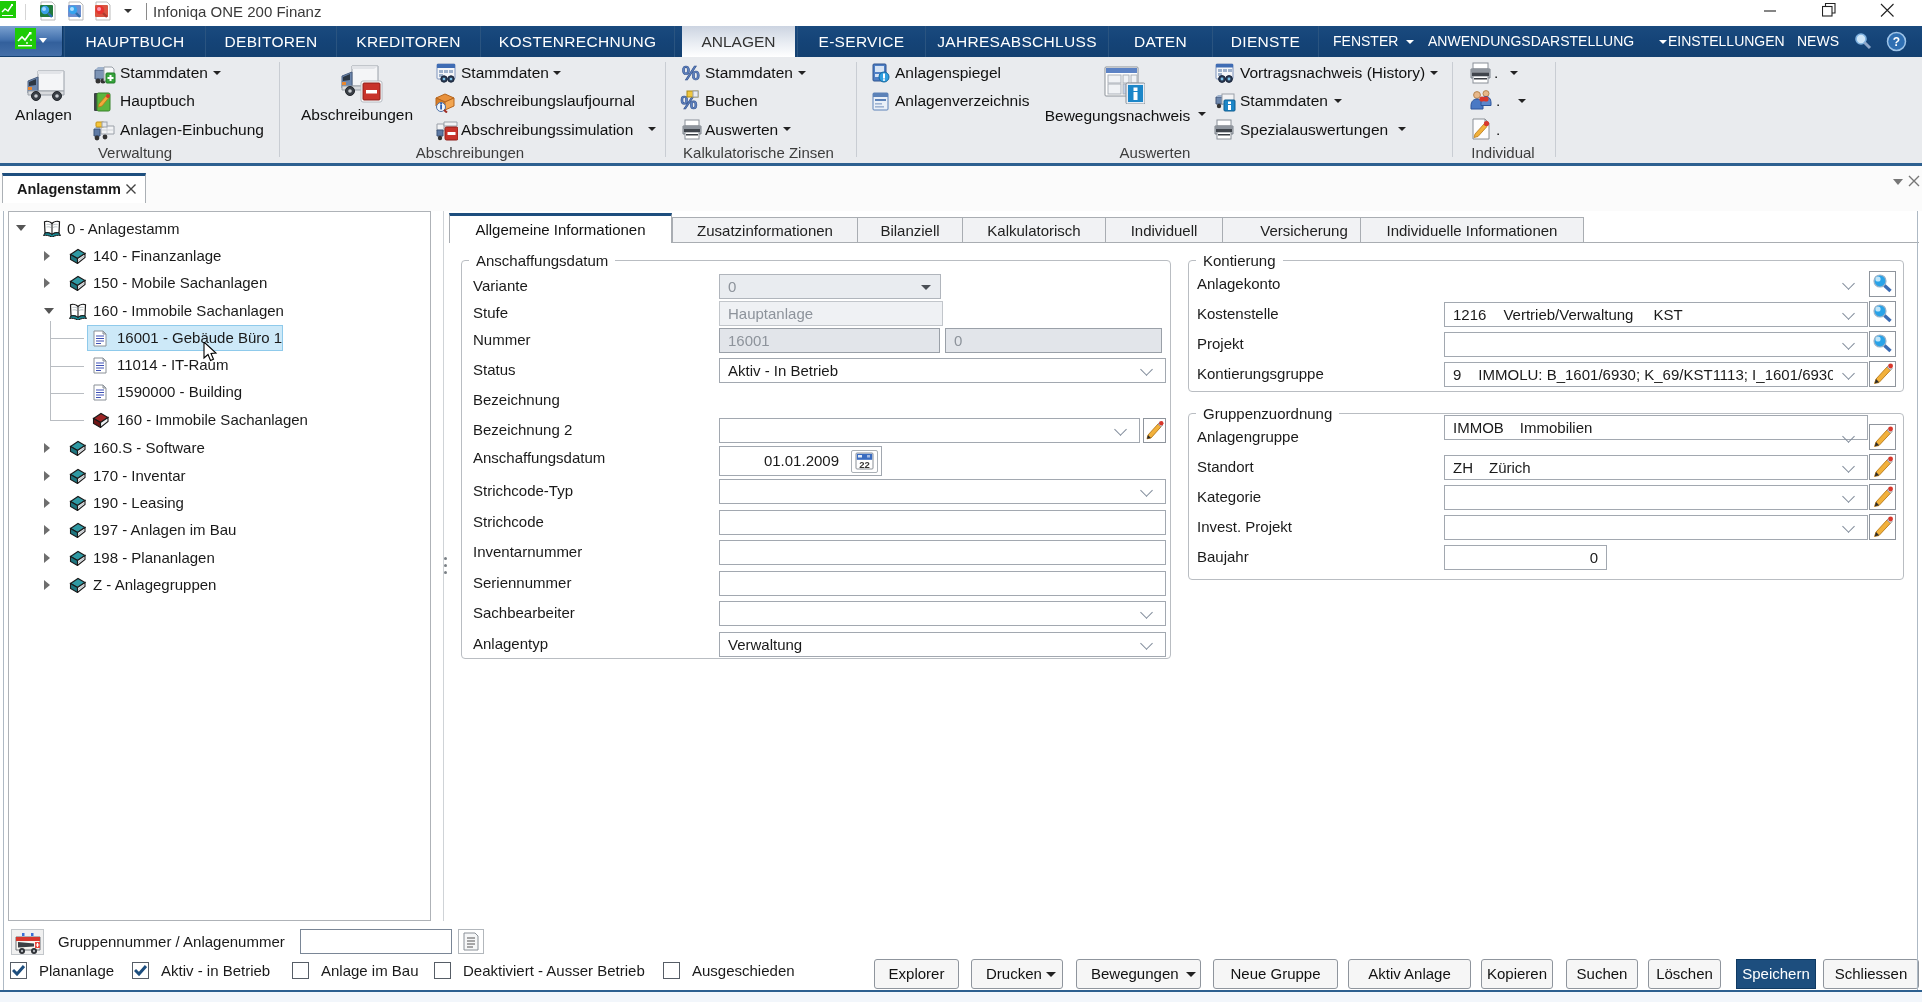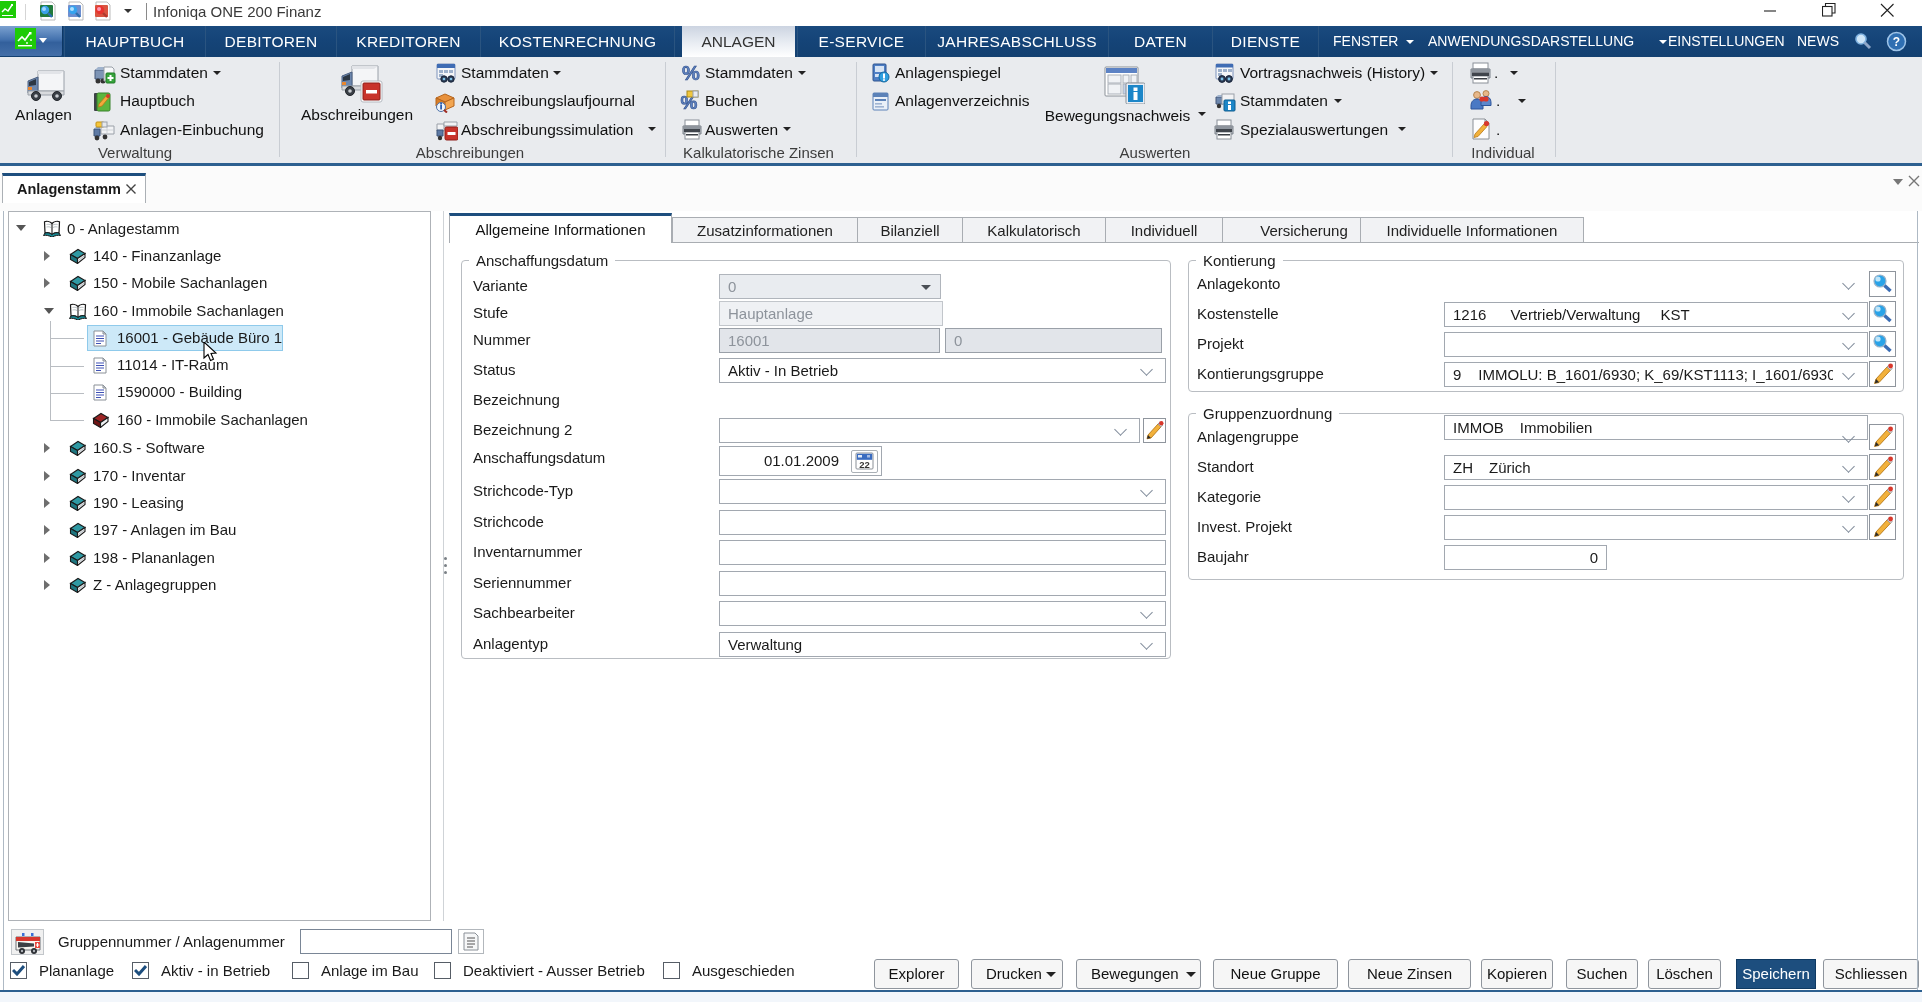--- a/index.html
+++ b/index.html
@@ -565,21 +565,21 @@
       <div class="chev" style="left:1142px;top:397px"></div>
     <div class="flabel" style="left:473px;top:423px">Anlagentyp</div>
     <div class="inp" style="left:719px;top:421px;width:447px;height:25px">Verwaltung</div>
       <div class="chev" style="left:1142px;top:428px"></div>
 
     <div class="gbox" style="left:1188px;top:49px;width:716px;height:132px"></div>
     <div class="glabel" style="left:1196px;top:41px">Kontierung</div>
     <div class="flabel" style="left:1197px;top:63px">Anlagekonto</div>
       <div class="chev" style="left:1844px;top:68px"></div>
     <div class="flabel" style="left:1197px;top:93px">Kostenstelle</div>
-    <div class="inp" style="left:1444px;top:91px;width:424px;height:25px">1216<span style="margin-left:24px">Vertrieb/Verwaltung</span><span style="margin-left:20px">KST</span></div>
+    <div class="inp" style="left:1444px;top:91px;width:424px;height:25px">1216<span style="margin-left:17px">Vertrieb/Verwaltung</span><span style="margin-left:20px">KST</span></div>
       <div class="chev" style="left:1844px;top:98px"></div>
     <div class="flabel" style="left:1197px;top:123px">Projekt</div>
     <div class="inp" style="left:1444px;top:121px;width:424px;height:25px"></div>
       <div class="chev" style="left:1844px;top:128px"></div>
     <div class="flabel" style="left:1197px;top:153px">Kontierungsgruppe</div>
     <div class="inp" style="left:1444px;top:151px;width:424px;height:25px"><span style="display:inline-block;max-width:380px;overflow:hidden;white-space:nowrap;vertical-align:top">9<span style="margin-left:17px">IMMOLU: B_1601/6930; K_69/KST1113; I_1601/6930_IA</span></span></div>
       <div class="chev" style="left:1844px;top:158px"></div>
     <div class="sqbtn" style="left:1869px;top:60px;width:27px;height:26px">
         <svg width="25" height="24" viewBox="0 0 25 24" style="position:absolute;left:0;top:0">
           <circle cx="10" cy="9" r="6" fill="#29a3e8" stroke="#9ab2c8" stroke-width="1.2"></circle>
@@ -701,21 +701,21 @@
     <div class="cbx" style="left:434px"></div>
     <div class="cblabel" style="left:463px">Deaktiviert - Ausser Betrieb</div>
     <div class="cbx" style="left:663px"></div>
     <div class="cblabel" style="left:692px">Ausgeschieden</div>
     <div class="btn" style="left:874px;width:85px">Explorer</div>
     <div class="btn" style="left:971px;width:92px;text-align:left;padding-left:14px">Drucken</div>
       <div class="rarr" style="left:1046px;top:51px;border-left-width:5px;border-right-width:5px;border-top-width:5.5px"></div>
     <div class="btn" style="left:1076px;width:125px;text-align:left;padding-left:14px">Bewegungen</div>
       <div class="rarr" style="left:1186px;top:51px;border-left-width:5px;border-right-width:5px;border-top-width:5.5px"></div>
     <div class="btn" style="left:1213px;width:125px">Neue Gruppe</div>
-    <div class="btn" style="left:1348px;width:123px">Neue Zinsen</div>
+    <div class="btn" style="left:1348px;width:123px">Aktiv Anlage</div>
     <div class="btn" style="left:1481px;width:72px">Kopieren</div>
     <div class="btn" style="left:1566px;width:72px">Suchen</div>
     <div class="btn" style="left:1648px;width:73px">Löschen</div>
     <div class="btn" style="left:1736px;width:80px;background:#1d4e7e;color:#fff;border-color:#0f3a63;border-radius:0">Speichern</div>
     <div class="btn" style="left:1823px;width:96px">Schliessen</div>
     <div id="botline"></div>
     <div id="botstrip"></div>
   </div>
   <div class="wborder" style="left:3px;top:211px;height:779px"></div>
   <div class="wborder" style="left:1917px;top:211px;height:779px"></div>

